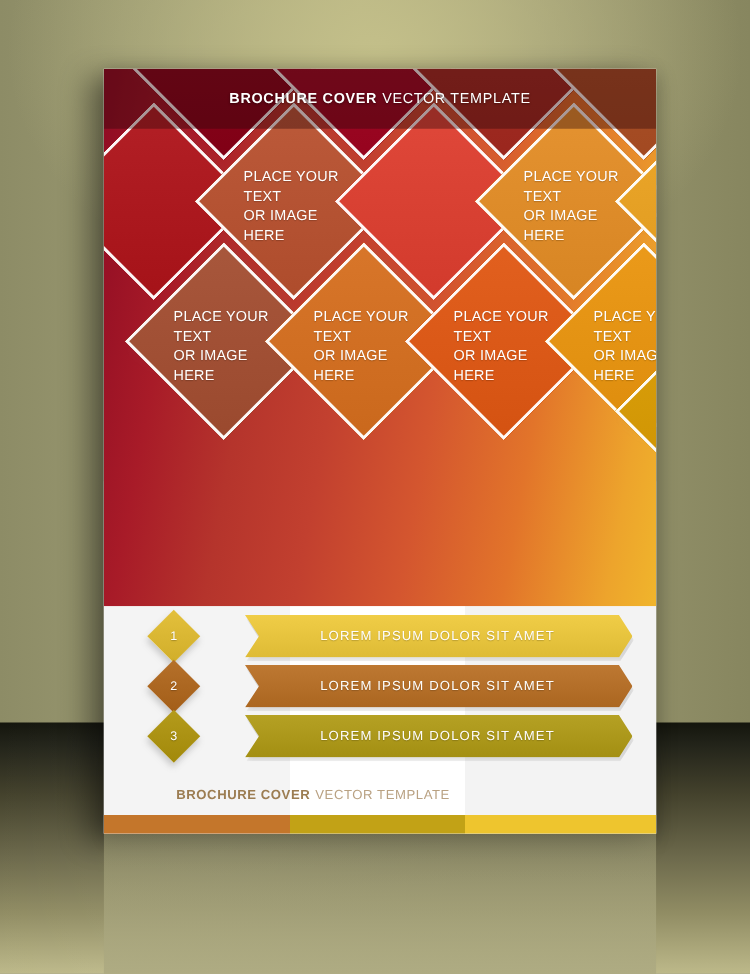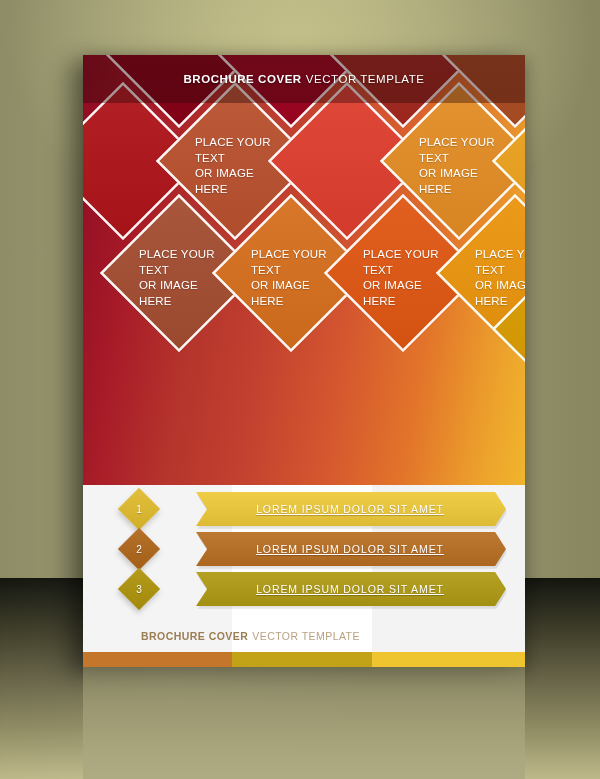--- a/index.html
+++ b/index.html
@@ -69,21 +69,21 @@
   .badge span{position:absolute;inset:0;display:flex;align-items:center;justify-content:center;
     transform:rotate(-45deg);color:#fff;font-size:10px;
     text-shadow:0 1px 1px rgba(0,0,0,.25);}
   .banner{position:absolute;left:113px;top:0;width:310px;height:34px;
     clip-path:polygon(0 0, 96.5% 0, 100% 50%, 96.5% 100%, 0 100%, 3.6% 50%);
     display:flex;align-items:center;justify-content:center;}
   .banner-shadow{position:absolute;left:114px;top:3px;width:310px;height:34px;
     clip-path:polygon(0 0, 96.5% 0, 100% 50%, 96.5% 100%, 0 100%, 3.6% 50%);
     background:rgba(140,140,140,.28);filter:blur(2.5px);}
   .banner span{color:#fff;font-size:10.5px;letter-spacing:.9px;
-    text-shadow:0 1px 1px rgba(0,0,0,.2);padding-right:2px;text-decoration:underline;}
+    text-shadow:0 1px 1px rgba(0,0,0,.2);padding-right:2px;}
 
   
   .foot-text{position:absolute;left:0;top:570px;width:442px;height:22px;
     display:flex;align-items:center;padding-left:58px;box-sizing:border-box;
     font-size:10.5px;letter-spacing:.45px;color:#b9a182;}
   .foot-text b{color:#9c7d52;font-weight:bold;margin-right:4px;}
   .foot-bar{position:absolute;left:0;top:597px;width:442px;height:15px;display:flex;}
   .foot-bar i{display:block;height:100%;}
 
   

